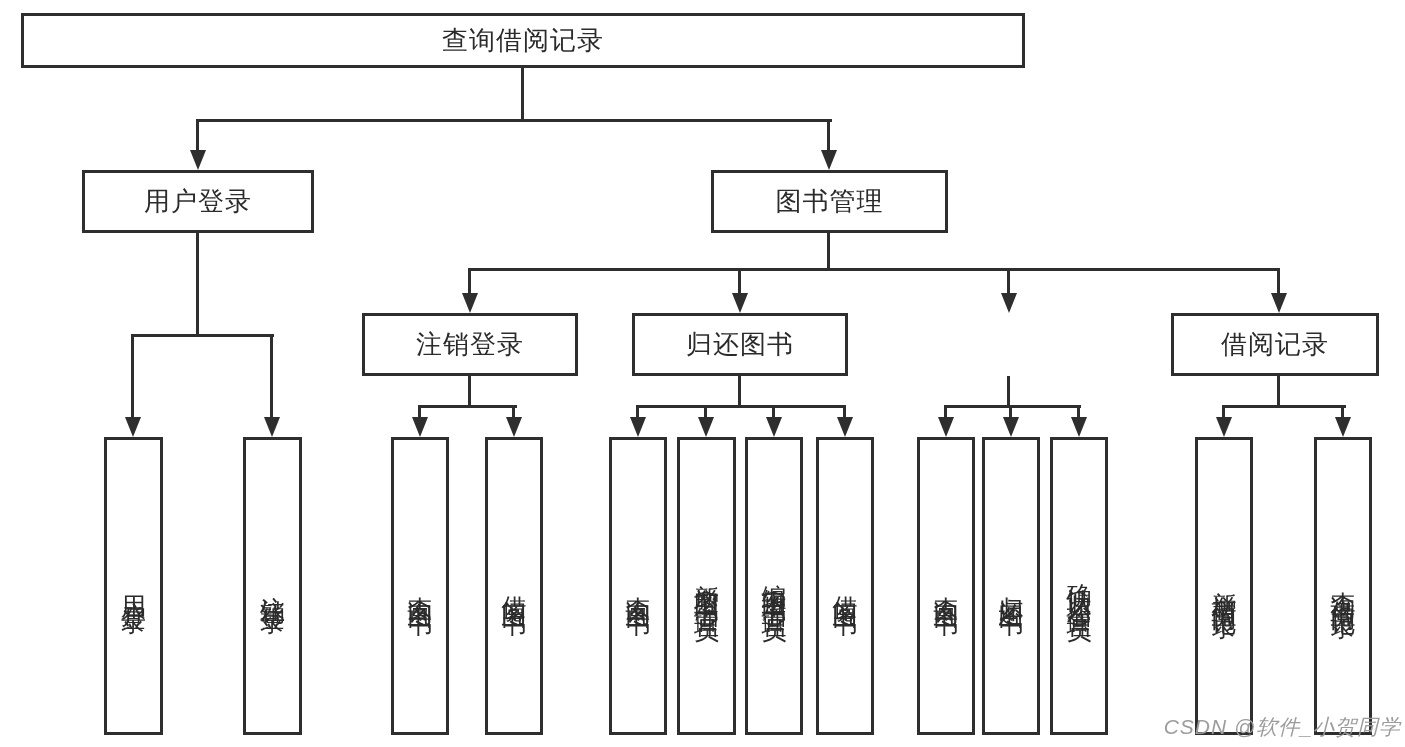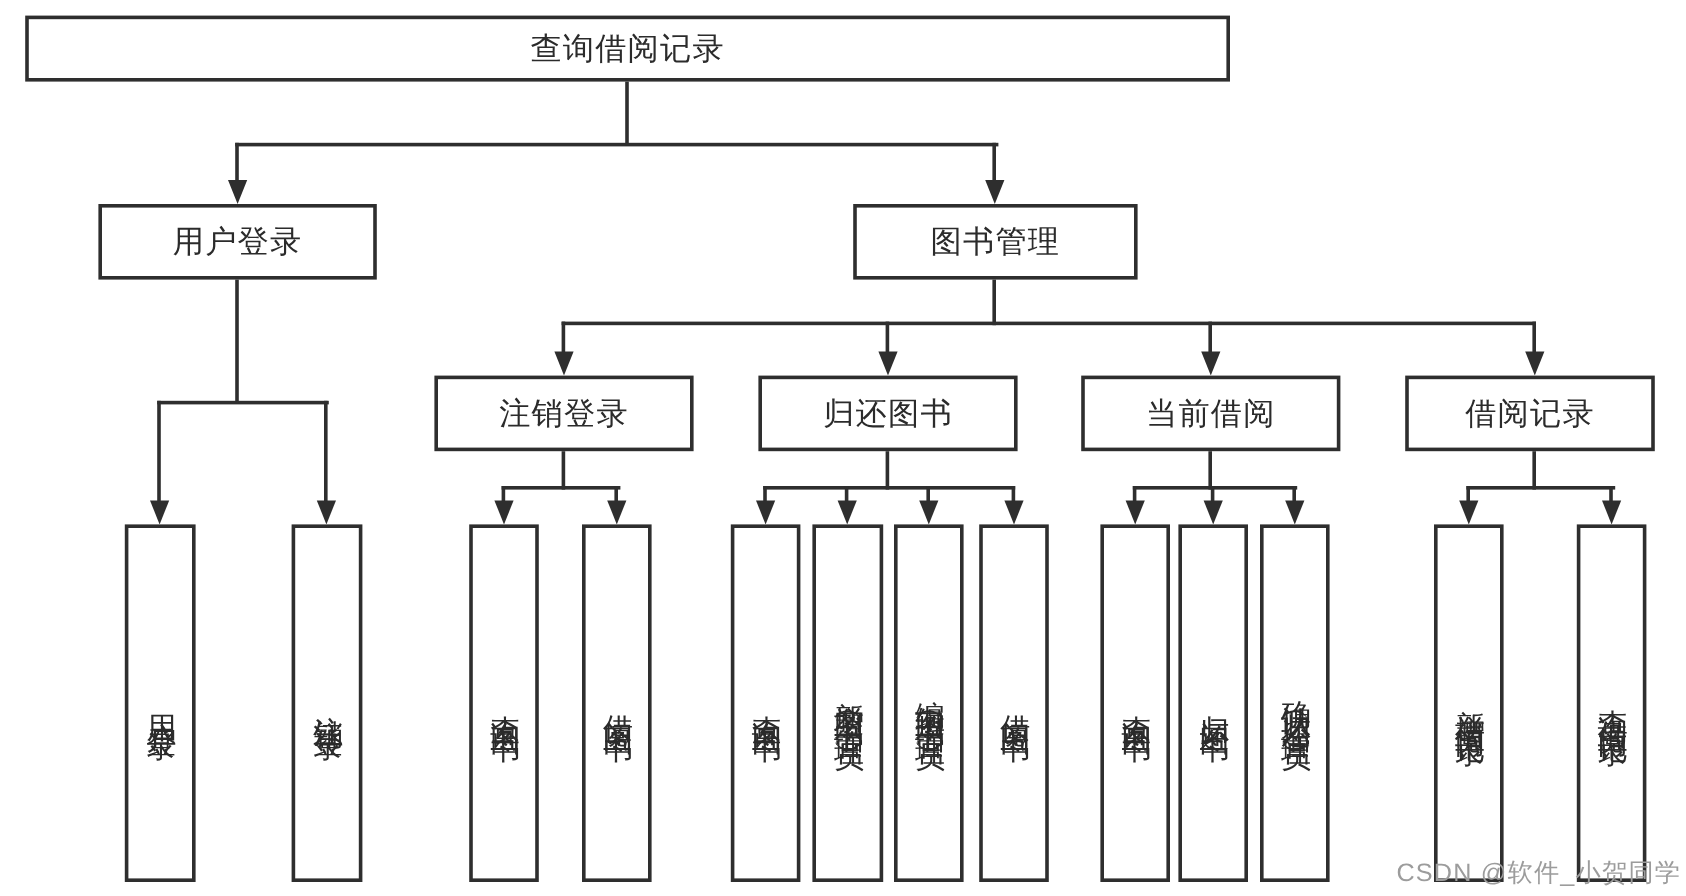--- a/index.html
+++ b/index.html
@@ -21,21 +21,21 @@
   }
   .vl{position:absolute;width:3px;background:#2e2e2e;}
   .hl{position:absolute;height:3px;background:#2e2e2e;}
   .ar{
     position:absolute;width:0;height:0;
     border-left:8px solid transparent;border-right:8px solid transparent;
     border-top:20px solid #2e2e2e;
   }
   .watermark{
     position:absolute;right:4px;bottom:6px;font-size:21px;color:#9c9c9c;
-    letter-spacing:1px;z-index:5;
+    letter-spacing:1px;z-index:5;font-style:italic;
   }
 </style>
 </head>
 <body>
 
 <div class="stage">
 
   <div class="box" style="left:21px;top:13px;width:1004px;height:55px">查询借阅记录</div>
 
   <div class="vl" style="left:521px;top:68px;height:53px"></div>
@@ -61,21 +61,20 @@
   <div class="vl" style="left:738px;top:268px;height:28px"></div>
   <div class="vl" style="left:1007px;top:268px;height:28px"></div>
   <div class="vl" style="left:1277px;top:268px;height:28px"></div>
   <div class="ar" style="left:462px;top:293px"></div>
   <div class="ar" style="left:732px;top:293px"></div>
   <div class="ar" style="left:1001px;top:293px"></div>
   <div class="ar" style="left:1271px;top:293px"></div>
 
   <div class="box" style="left:362px;top:313px;width:216px;height:63px">注销登录</div>
   <div class="box" style="left:632px;top:313px;width:216px;height:63px">归还图书</div>
-  <div class="box" style="left:901px;top:313px;width:216px;height:63px">当前借阅</div>
   <div class="box" style="left:1171px;top:313px;width:208px;height:63px">借阅记录</div>
 
   <div class="vl" style="left:468px;top:376px;height:32px"></div>
   <div class="hl" style="left:418px;top:405px;width:99px"></div>
   <div class="vl" style="left:418px;top:405px;height:14px"></div>
   <div class="vl" style="left:512px;top:405px;height:14px"></div>
   <div class="ar" style="left:412px;top:417px"></div>
   <div class="ar" style="left:506px;top:417px"></div>
 
   <div class="vl" style="left:738px;top:376px;height:32px"></div>

